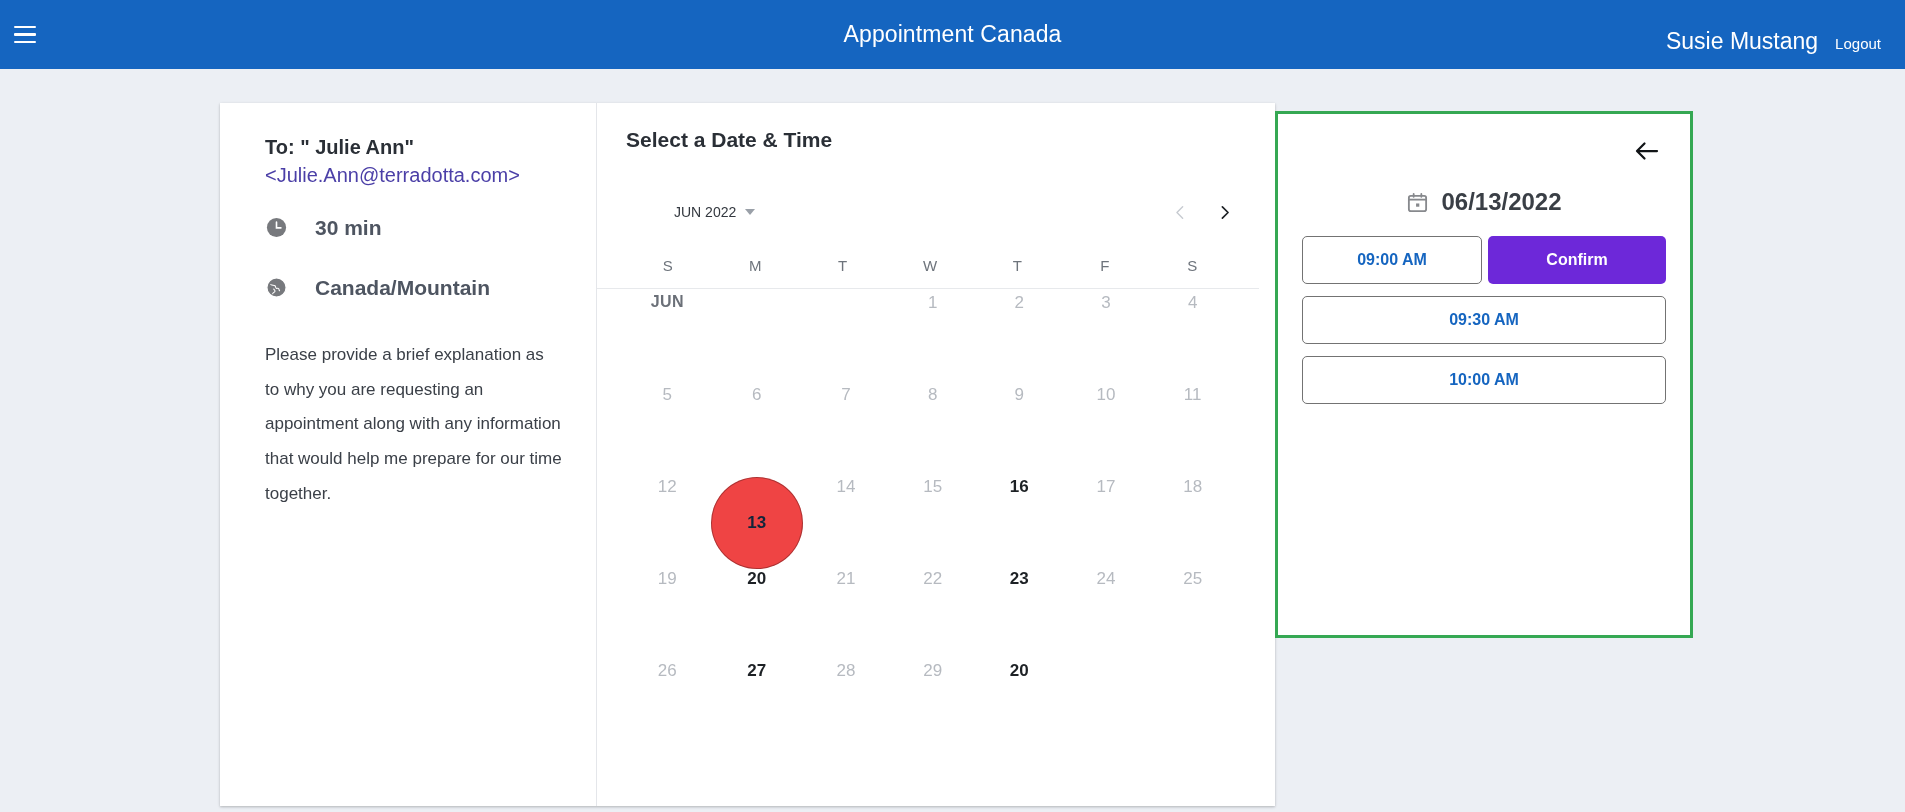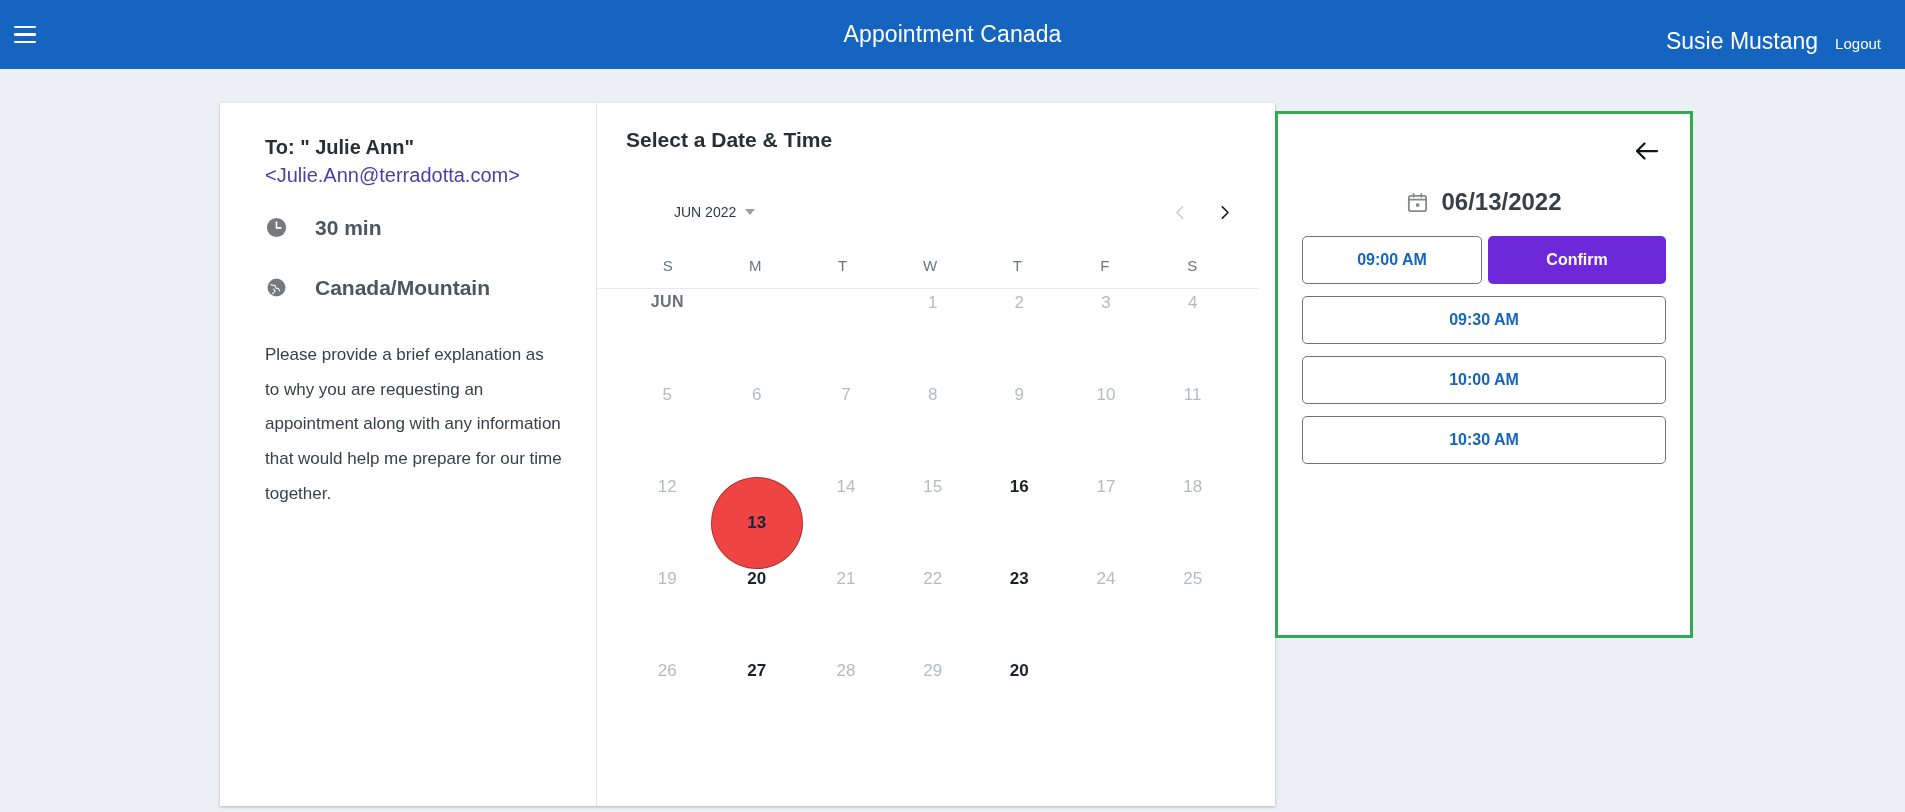--- a/index.html
+++ b/index.html
@@ -406,17 +406,14 @@
       <div class="slot-row">
         <button class="slot">09:00 AM</button>
         <button class="confirm-btn">Confirm</button>
       </div>
       <div class="slot-row">
         <button class="slot">09:30 AM</button>
       </div>
       <div class="slot-row">
         <button class="slot">10:00 AM</button>
       </div>
-      <div class="slot-row">
-        <button class="slot">10:30 AM</button>
-      </div>
     </div>
 </div>
 
 </body></html>

